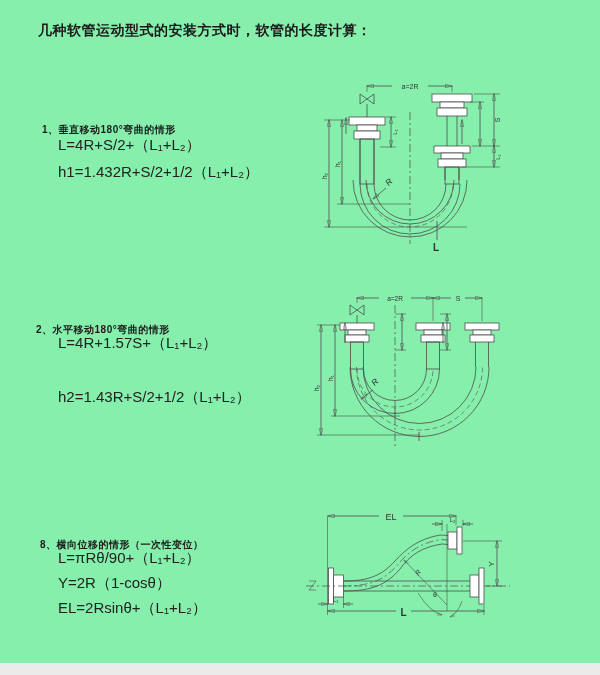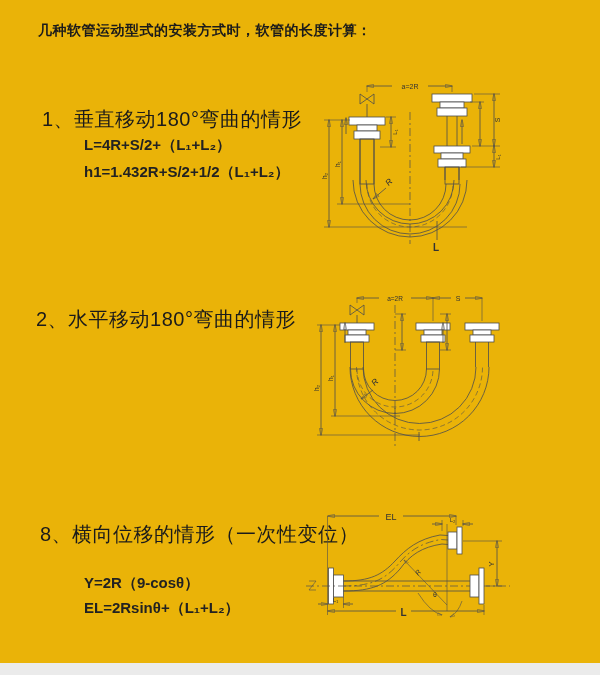--- a/index.html
+++ b/index.html
@@ -1,23 +1,23 @@
 <!DOCTYPE html>
 <html><head>
 <meta charset="utf-8">
 <style>
   html,body{margin:0;padding:0;}
   body{background:#fff;}
   #page{
-    position:relative;width:600px;height:675px;background:#eab308;overflow:hidden;
+    position:relative;width:600px;height:675px;background:#86efac;overflow:hidden;
     font-family:"Liberation Sans","DejaVu Sans",sans-serif;color:#1b1b1b;
   }
   .title{position:absolute;left:38px;top:22px;font-size:14px;font-weight:bold;letter-spacing:.5px;white-space:nowrap;}
-  .heading{position:absolute;font-size:20px;font-weight:normal;letter-spacing:.5px;white-space:nowrap;}
-  .formula{position:absolute;left:84px;font-size:15px;font-weight:700;white-space:nowrap;color:#222;}
+  .heading{position:absolute;font-size:10px;font-weight:bold;letter-spacing:.5px;white-space:nowrap;margin-top:17px;}
+  .formula{position:absolute;left:58px;font-size:15px;font-weight:400;white-space:nowrap;color:#222;}
   .diag{position:absolute;}
   svg{display:block;}
   svg line,svg path,svg rect{stroke:#4d4d4d;stroke-width:.8;fill:none;}
   svg rect.fit{fill:#ffffff;}
   svg text{stroke:none;fill:#333;font-family:"Liberation Sans","DejaVu Sans",sans-serif;}
   .cl{stroke-dasharray:8 3 2 3;stroke-width:.7;}
   .thin{stroke-width:.6;}
   .bottom-edge{position:absolute;left:0;right:0;bottom:0;height:12px;background:#ebebeb;}
 </style>
 </head>
@@ -25,23 +25,26 @@
 
 <div id="page">
 
   <div class="title">几种软管运动型式的安装方式时，软管的长度计算：</div>
 
   <div class="heading" style="left:42px;top:106px">1、垂直移动180°弯曲的情形</div>
   <div class="formula" style="top:136px">L=4R+S/2+（L₁+L₂）</div>
   <div class="formula" style="top:163px">h1=1.432R+S/2+1/2（L₁+L₂）</div>
 
   <div class="heading" style="left:36px;top:306px">2、水平移动180°弯曲的情形</div>
+  <div class="formula" style="top:334px">L=4R+1.57S+（L₁+L₂）</div>
+  <div class="formula" style="top:388px">h2=1.43R+S/2+1/2（L₁+L₂）</div>
 
   <div class="heading" style="left:40px;top:521px">8、横向位移的情形（一次性变位）</div>
-  <div class="formula" style="top:574px">Y=2R（9-cosθ）</div>
+  <div class="formula" style="top:549px">L=πRθ/90+（L₁+L₂）</div>
+  <div class="formula" style="top:574px">Y=2R（1-cosθ）</div>
   <div class="formula" style="top:599px">EL=2Rsinθ+（L₁+L₂）</div>
 
   <div class="diag" style="left:310px;top:72px">
   <svg width="285" height="185" viewBox="0 0 285 185">
     <defs>
       <marker id="ah1" viewBox="0 0 12 8" refX="11" refY="4" markerWidth="9" markerHeight="6" orient="auto-start-reverse">
         <path d="M0,1 L12,4 L0,7 Z" fill="#4d4d4d" stroke="none"></path>
       </marker>
       <pattern id="hz1" width="3.5" height="3.5" patternUnits="userSpaceOnUse">
         <path d="M0,3.5 L3.5,0 M0,0 L3.5,3.5" stroke="#8a8a8a" stroke-width=".5"></path>

